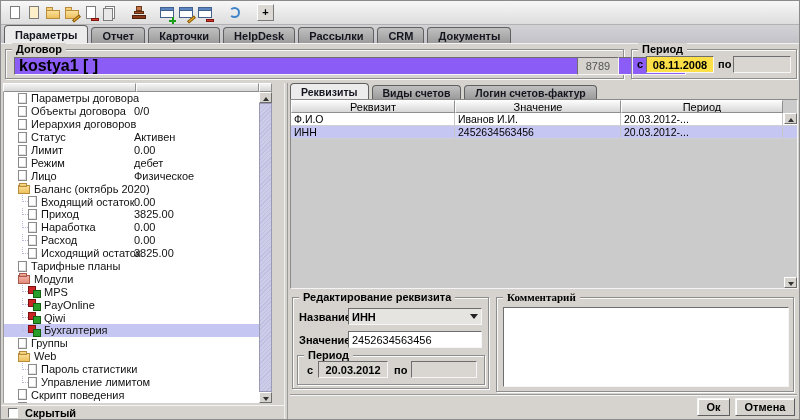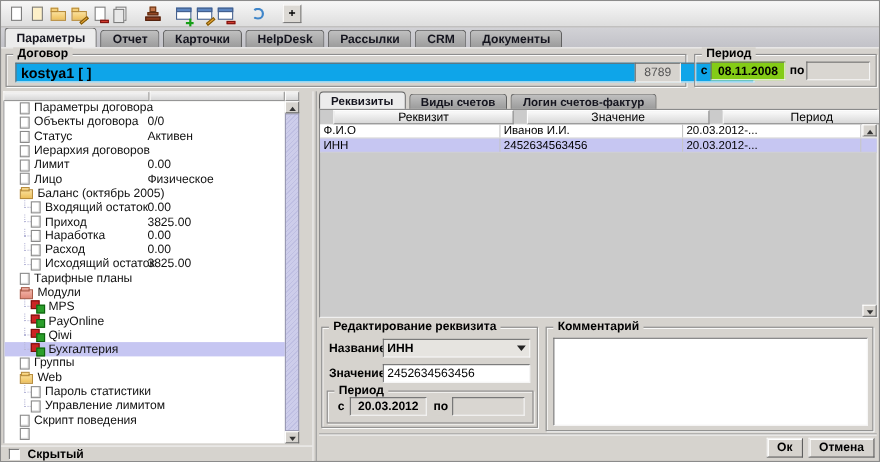--- a/index.html
+++ b/index.html
@@ -110,28 +110,28 @@
     border:1px solid; border-color:#fff #6e6e6e #6e6e6e #fff; }
   .sbtn::before { content:""; position:absolute; left:3px; }
   .sbtn.up::before { top:3px; border:3px solid transparent; border-bottom:4px solid #333; margin-top:-2px; }
   .sbtn.down::before { top:4px; border:3px solid transparent; border-top:4px solid #333; }
   
   .rp { position:absolute; left:287px; top:82px; width:511px; height:337px; }
   .tablewrap { position:absolute; left:2px; top:16px; width:508px; height:190px; background:#cbcbcb;
     border:1px solid; border-color:#8a8a8a #f4f4f4 #f4f4f4 #8a8a8a; }
   .thead { display:flex; height:13px; }
   .th { background:linear-gradient(#fbfbfb,#d8d8d8); border:1px solid; border-color:#fdfdfd #8f8f8f #8f8f8f #fdfdfd;
-    text-align:center; line-height:12px; overflow:hidden; flex:none;margin-left:12px; }
+    text-align:center; line-height:12px; overflow:hidden; flex:none; }
   .tr { display:flex; height:13px; background:#fff; border-bottom:1px solid #d0d0d0;align-items:center; }
   .tr.selected { background:var(--sel,#c6c6f2); }
   .td { flex:none; padding:0 3px; line-height:12px; font-size:10.5px; overflow:hidden;
     white-space:nowrap; border-right:1px solid #c6c6c6; }
   
   .editor-group { left:291px; top:296px; width:197px; height:92px; }
-  .comment-group { left:495px; top:296px; width:298px; height:95px; }
+  .comment-group { left:495px; top:296px; width:298px; height:95px;font-family:Liberation Serif, serif; }
   .lblb { position:absolute; font-weight:bold; }
   .input { position:absolute; background:#fff; border:1px solid; border-color:#6e6e6e #f6f6f6 #f6f6f6 #6e6e6e;
     font-family:"Liberation Sans",sans-serif; font-size:11px; padding:0 3px; }
   .combo2 { position:absolute; background:#e6e4e0; border:1px solid; border-color:#6e6e6e #f6f6f6 #f6f6f6 #6e6e6e;
     display:flex; align-items:center; padding:0 3px; font-weight:bold; }
   .combo2 .arr { margin-left:auto; width:0; height:0; border:4px solid transparent; border-top:5px solid #222; margin-top:4px; }
   .sep { position:absolute; left:289px; top:393px; width:507px; height:2px;
     border-top:1px solid #9a9a9a; border-bottom:1px solid #f4f4f4; }
   .btn { position:absolute; height:18px; background:#d6d3ce; border:1px solid; border-color:#f6f6f6 #5e5e5e #5e5e5e #f6f6f6;
     box-shadow:inset 1px 1px 0 #fff; font-weight:bold; text-align:center; line-height:16px; font-size:11px; }
@@ -218,67 +218,72 @@
       <div class="tab">Отчет</div>
       <div class="tab">Карточки</div>
       <div class="tab">HelpDesk</div>
       <div class="tab">Рассылки</div>
       <div class="tab">CRM</div>
       <div class="tab">Документы</div>
     </div>
 
   <div class="group" style="left:4px; top:48px; width:619px; height:30px;">
     <span class="glabel">Договор</span>
-    <div class="fld sunken" style="left:8px; top:7px; width:672px; height:18px; background:#0ea5e9; font-size:13px;">kostya1 [  ]</div>
+    <div class="fld sunken" style="left:8px; top:7px; width:672px; height:18px; background:#8b5cf6; font-size:16px;">kostya1 [  ]</div>
     <div class="fld sunken" style="left:571px; top:7px; width:42px; height:18px; justify-content:center; color:#555; font-weight:normal;">8789</div>
   </div>
   <div class="group" style="left:630px; top:48px; width:166px; height:30px;">
     <span class="glabel">Период</span>
     <span class="lblb" style="left:5px; top:8px;">с</span>
-    <div class="fld sunken" style="left:14px; top:6px; width:68px; height:17px; justify-content:center; background:#84cc16;">08.11.2008</div>
+    <div class="fld sunken" style="left:14px; top:6px; width:68px; height:17px; justify-content:center; background:#fde047;">08.11.2008</div>
     <span class="lblb" style="left:86px; top:8px;">по</span>
     <div class="fld sunken" style="left:101px; top:6px; width:58px; height:17px; background:#d9d6d1;"></div>
   </div>
 
   <div class="lp-hcell" style="left:2px; top:82px; width:133px;"></div>
   <div class="lp-hcell" style="left:135px; top:82px; width:123px;"></div>
   <div class="lp-hcell" style="left:258px; top:82px; width:13px;"></div>
 
   <div class="tree" id="tree">
       <div class="trow">
         <span class="ti ti-page"></span>
         <span class="lbl">Параметры договора</span>
       </div>
       <div class="trow">
         <span class="ti ti-page"></span>
         <span class="lbl">Объекты договора</span>
         <span class="val">0/0</span>
       </div>
       <div class="trow">
         <span class="ti ti-page"></span>
+        <span class="lbl">Иерархия договоров</span>
+      </div>
+      <div class="trow">
+        <span class="ti ti-page"></span>
         <span class="lbl">Статус</span>
         <span class="val">Активен</span>
       </div>
       <div class="trow">
         <span class="ti ti-page"></span>
-        <span class="lbl">Иерархия договоров</span>
-      </div>
-      <div class="trow">
-        <span class="ti ti-page"></span>
         <span class="lbl">Лимит</span>
         <span class="val">0.00</span>
       </div>
       <div class="trow">
         <span class="ti ti-page"></span>
+        <span class="lbl">Режим</span>
+        <span class="val">дебет</span>
+      </div>
+      <div class="trow">
+        <span class="ti ti-page"></span>
         <span class="lbl">Лицо</span>
         <span class="val">Физическое</span>
       </div>
       <div class="trow">
         <span class="ti ti-folder"></span>
-        <span class="lbl">Баланс (октябрь 2005)</span>
+        <span class="lbl">Баланс (октябрь 2020)</span>
       </div>
       <div class="trow">
         <span class="guide"></span>
         <span class="ti ti-page"></span>
         <span class="lbl">Входящий остаток</span>
         <span class="val">0.00</span>
       </div>
       <div class="trow">
         <span class="guide"></span>
         <span class="ti ti-page"></span>

